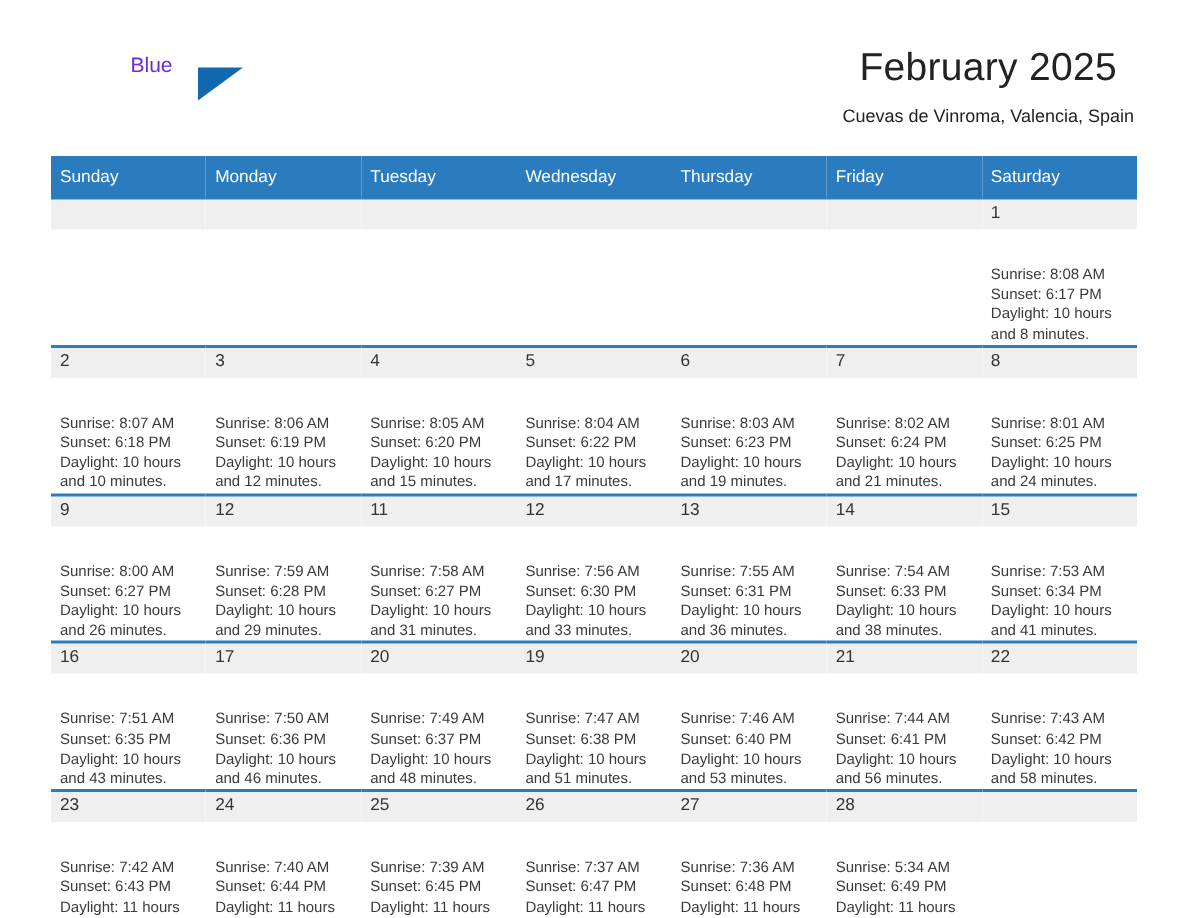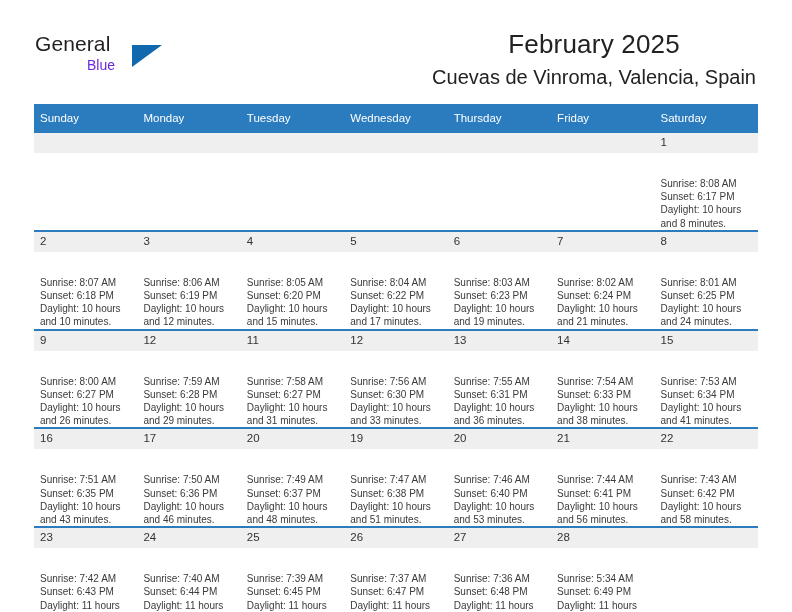--- a/index.html
+++ b/index.html
@@ -65,21 +65,21 @@
     text-align: center;
   }
   .month-title {
     font-size: 26px;
     color: #222222;
     font-weight: normal;
     line-height: 32px;
     letter-spacing: 0.2px;
   }
   .location {
-    font-size: 20px;
+    font-size: 12px;
     color: #222222;
     line-height: 20px;
     margin-top: 7px;
   }
 
   
   .calendar {
     position: absolute;
     left: 34px;
     top: 104px;
@@ -133,21 +133,20 @@
     white-space: normal;
   }
 </style>
 </head>
 <body>
 
 <div id="page">
 
   <div class="header">
     <div class="logo">
-      <div class="logo-line1">General</div>
       <div class="logo-line2">Blue</div>
       <div class="logo-tri"></div>
     </div>
 
     <div class="title-block">
       <div class="month-title">February 2025</div>
       <div class="location">Cuevas de Vinroma, Valencia, Spain</div>
     </div>
   </div>
 

